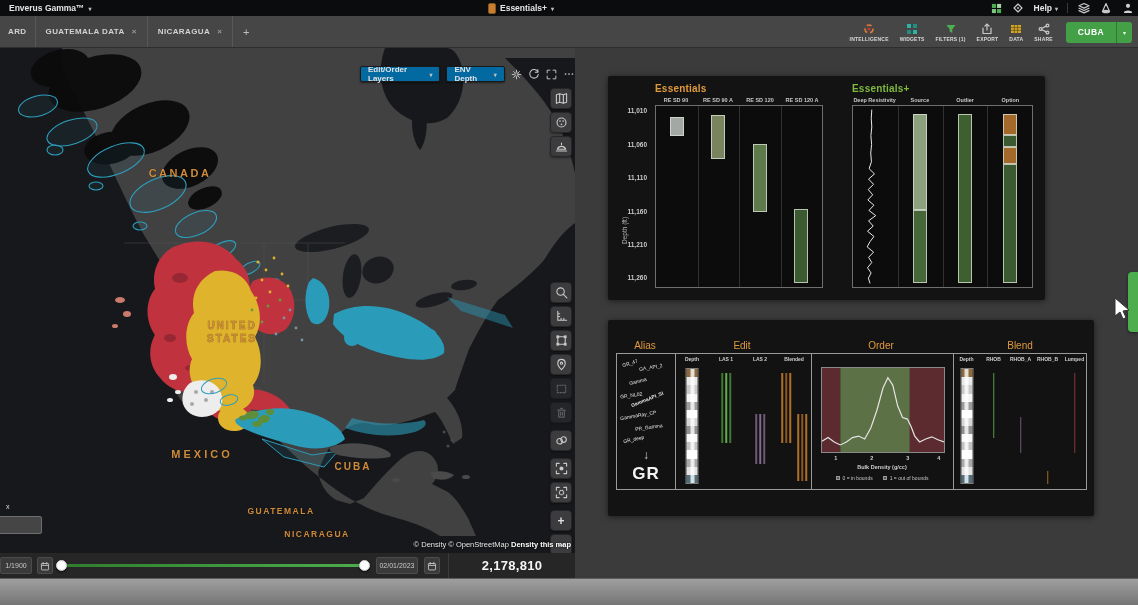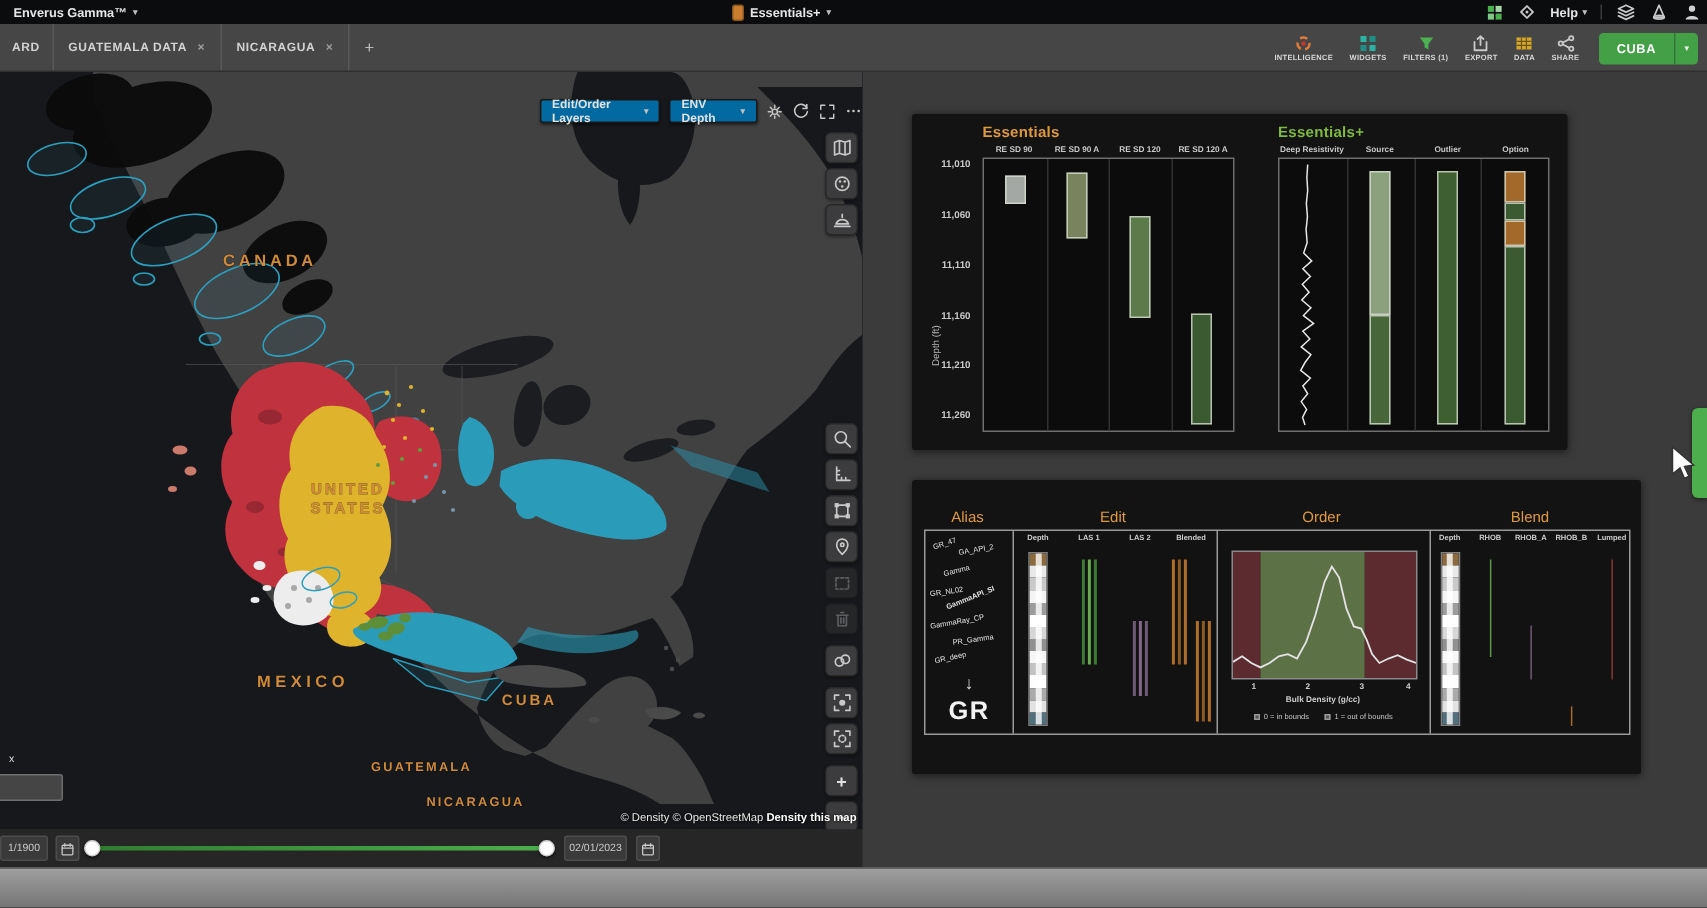--- a/index.html
+++ b/index.html
@@ -506,20 +506,23 @@
       <div class="track"></div>
       <span class="handle" style="left:0"></span>
       <span class="handle" style="right:0"></span>
     </div>
     <div class="datebox" style="left:376px;width:42px">02/01/2023</div>
     <div class="calbtn" style="left:424px">
       <svg width="10" height="10" viewBox="0 0 14 14">
           <rect x="2" y="3.5" width="10" height="9" rx="1" class="st"></rect>
           <path class="st" d="M2,6.2 H12 M4.5,2 V4.5 M9.5,2 V4.5"></path>
         </svg>
+    </div>
+    <div class="count-wrap">
+      <span class="count">2,178,810</span>
     </div>
   </div>
 
   <section class="panel p-ess">
     <div class="ptitle orange" style="left:47px">Essentials</div>
     <div class="ptitle green" style="left:244px">Essentials+</div>
     <div class="ylab">Depth (ft)</div>
     <div class="yticks">
         <div class="ytick" style="top: 2.91971%;">11,010</div>
         <div class="ytick" style="top: 21.1679%;">11,060</div>

